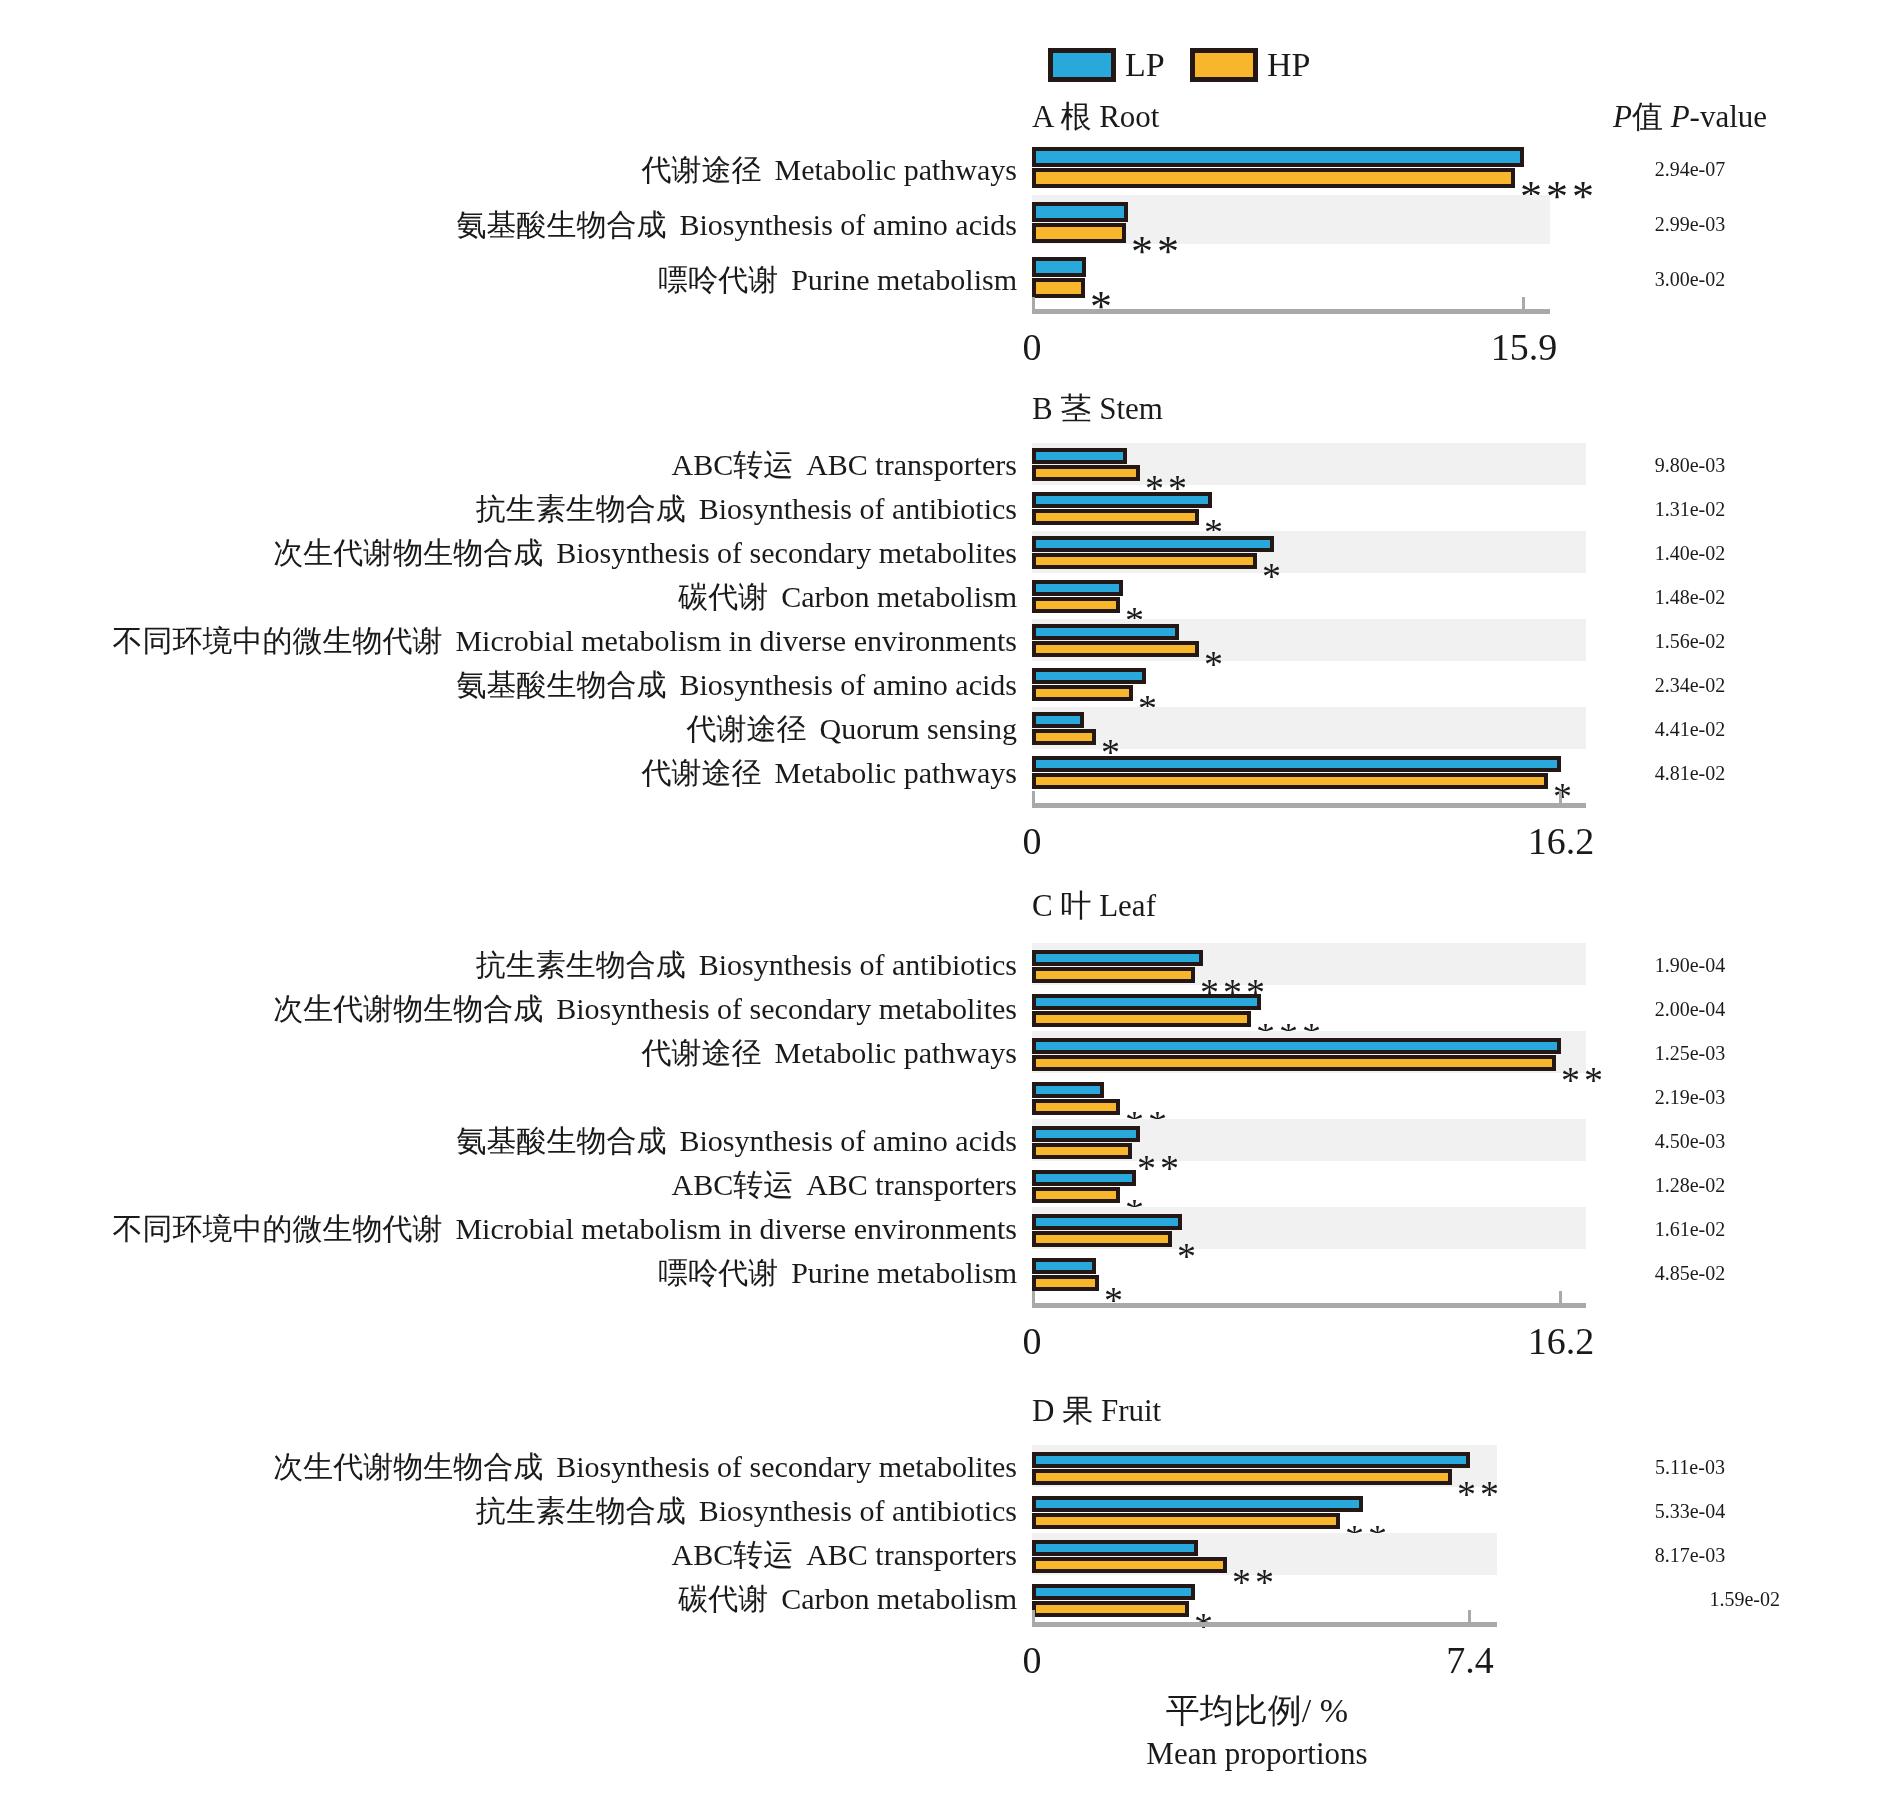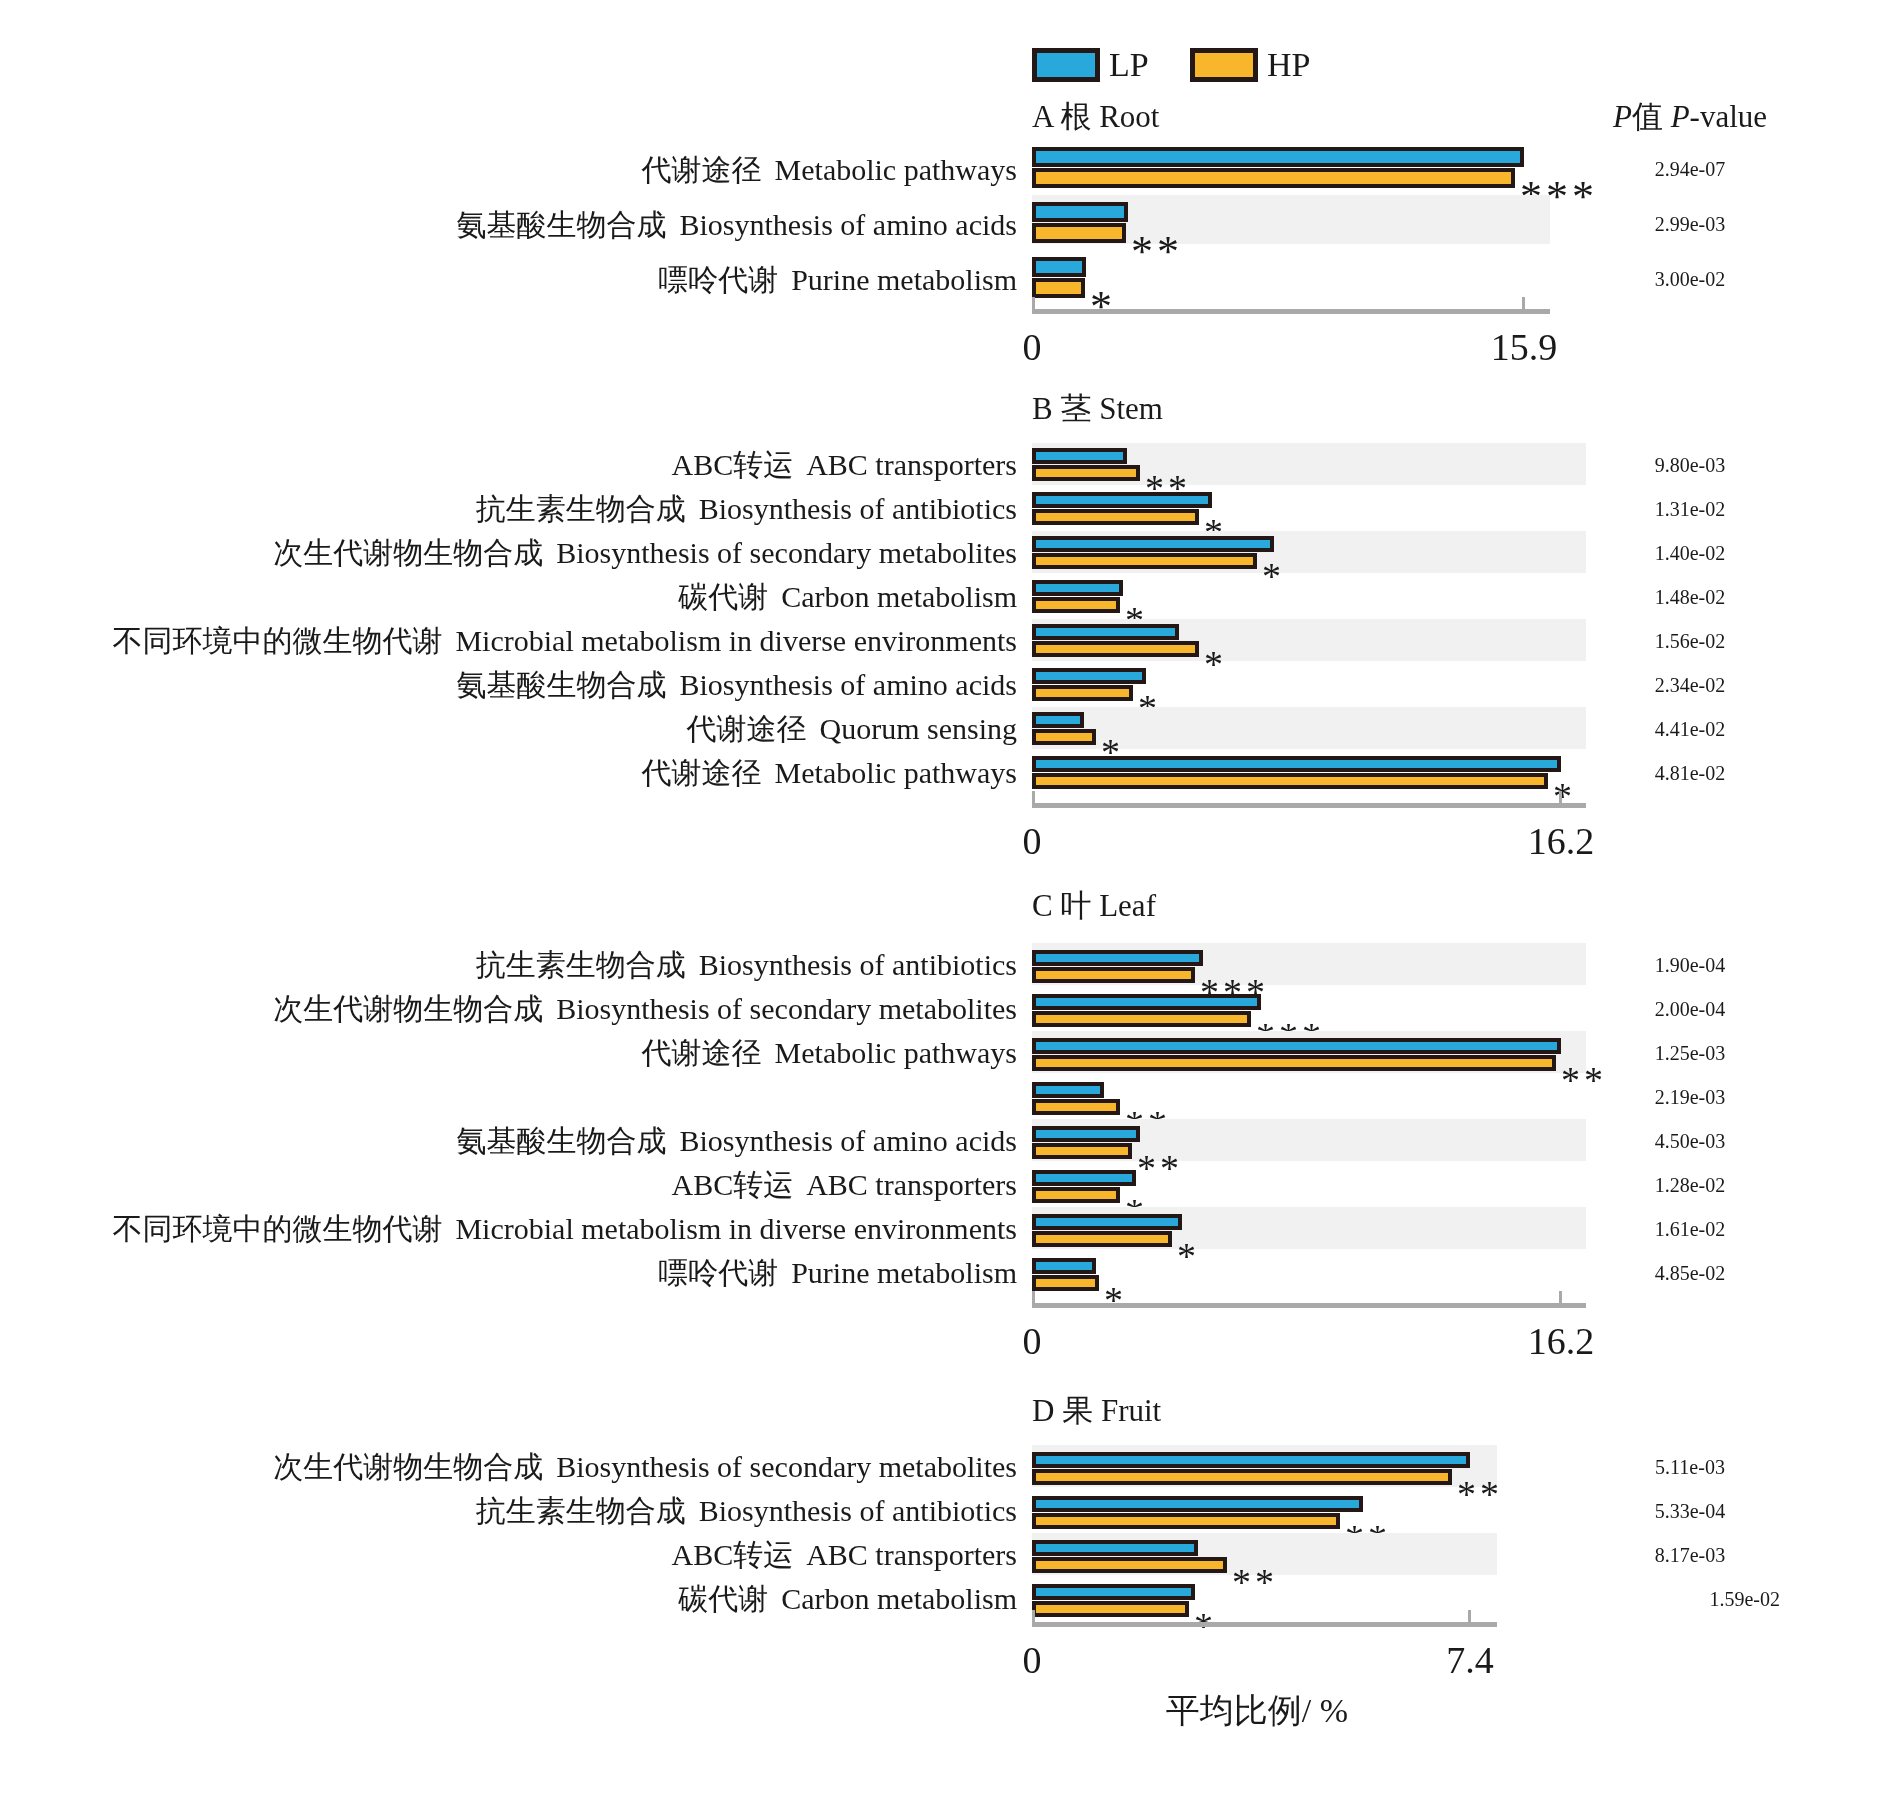--- a/index.html
+++ b/index.html
@@ -3,21 +3,21 @@
 <meta charset="utf-8">
 <style>
   html,body{margin:0;padding:0;background:#ffffff;}
   .canvas{
     position:relative;width:1890px;height:1805px;background:#ffffff;overflow:hidden;
     font-family:"Liberation Serif","DejaVu Serif",serif;color:#1a1a1a;
   }
   
   .legend{position:absolute;top:48px;left:1032px;height:40px;}
   .legend-item{position:absolute;top:0;display:flex;align-items:center;}
-  .legend-item.lp{left:0;}
+  .legend-item.lp{left:16px;}
   .legend-item.hp{left:158px;}
   .swatch{width:58px;height:24px;border:5px solid #231815;}
   .swatch.lp{background:#29A8DC;}
   .swatch.hp{background:#F8B62D;}
   .legend-label{font-size:34px;margin-left:9px;line-height:34px;}
   
   .pheader{position:absolute;left:1600px;top:96px;width:180px;text-align:center;font-size:31px;white-space:nowrap;}
   .pheader .it{font-style:italic;}
   
   .panel-title{position:absolute;left:1032px;margin:0;font-size:31px;font-weight:normal;white-space:nowrap;}
@@ -333,13 +333,14 @@
       <div class="axis-line" style="width: 465px;"></div>
       <div class="tick t0" style="left: 0px;"></div>
       <div class="tick tmax" style="left: 436px;"></div>
       <div class="tick-label l0" style="left: -60px;">0</div>
       <div class="tick-label lmax" style="left: 378px;">7.4</div>
     </div>
   </div>
     </section>
 
   <div class="xcap xcap-zh">平均比例/ %</div>
+  <div class="xcap xcap-en">Mean proportions</div>
 </div>
 
 </body></html>

